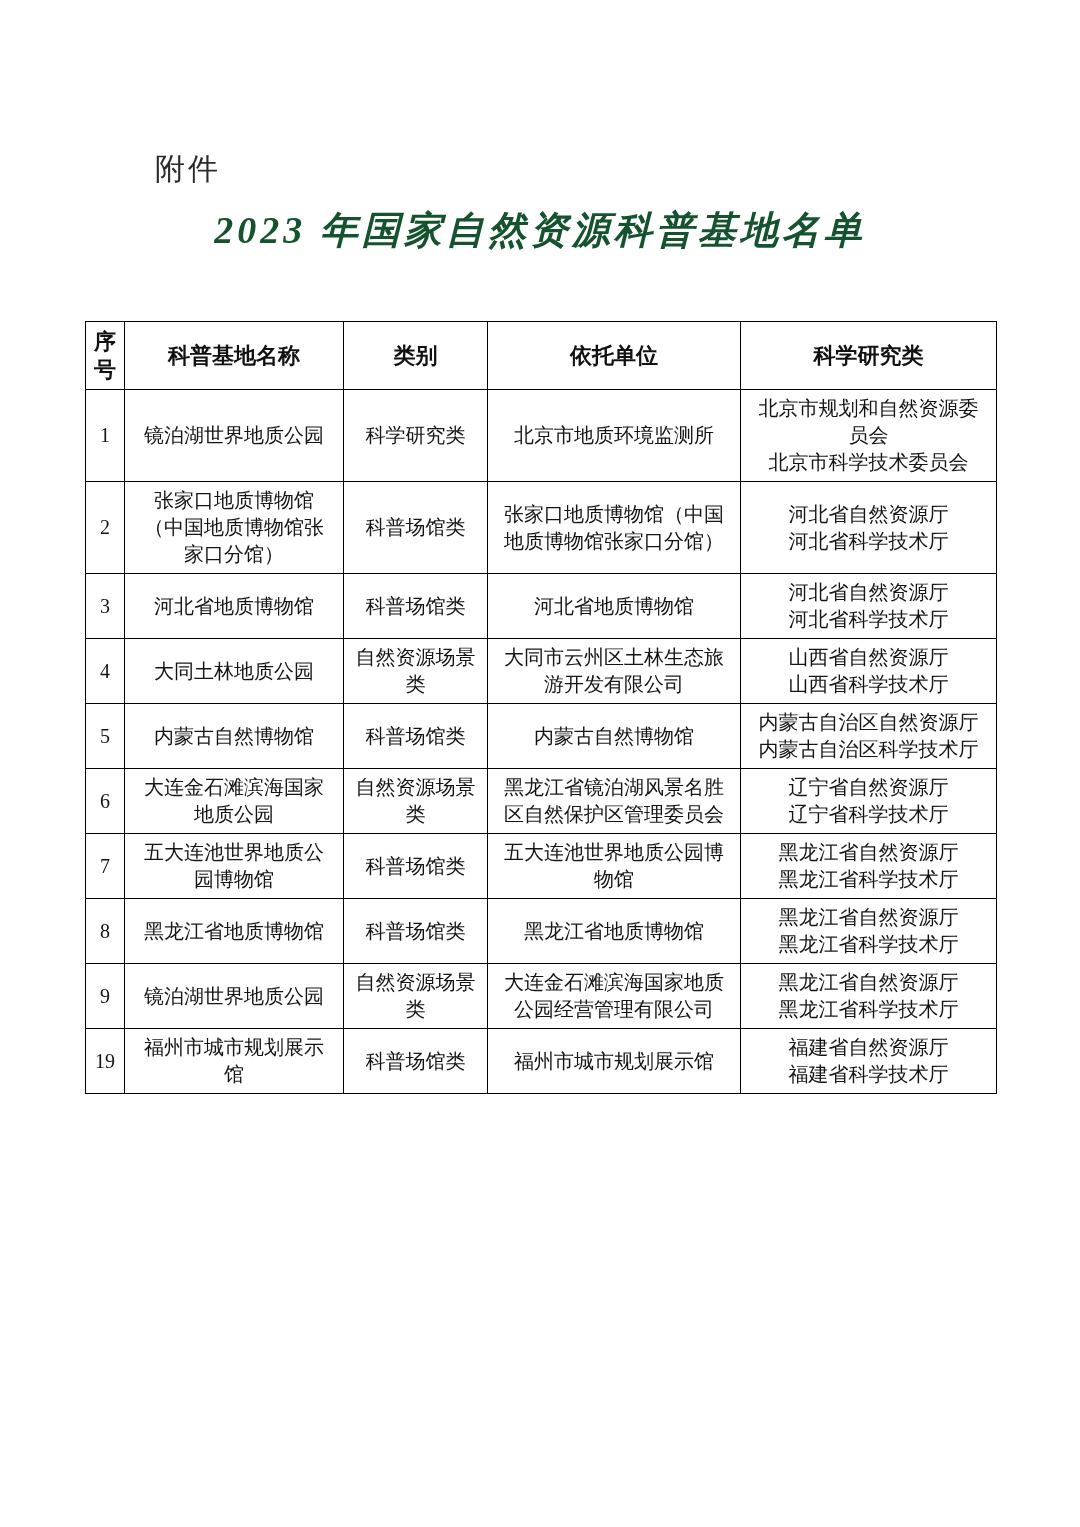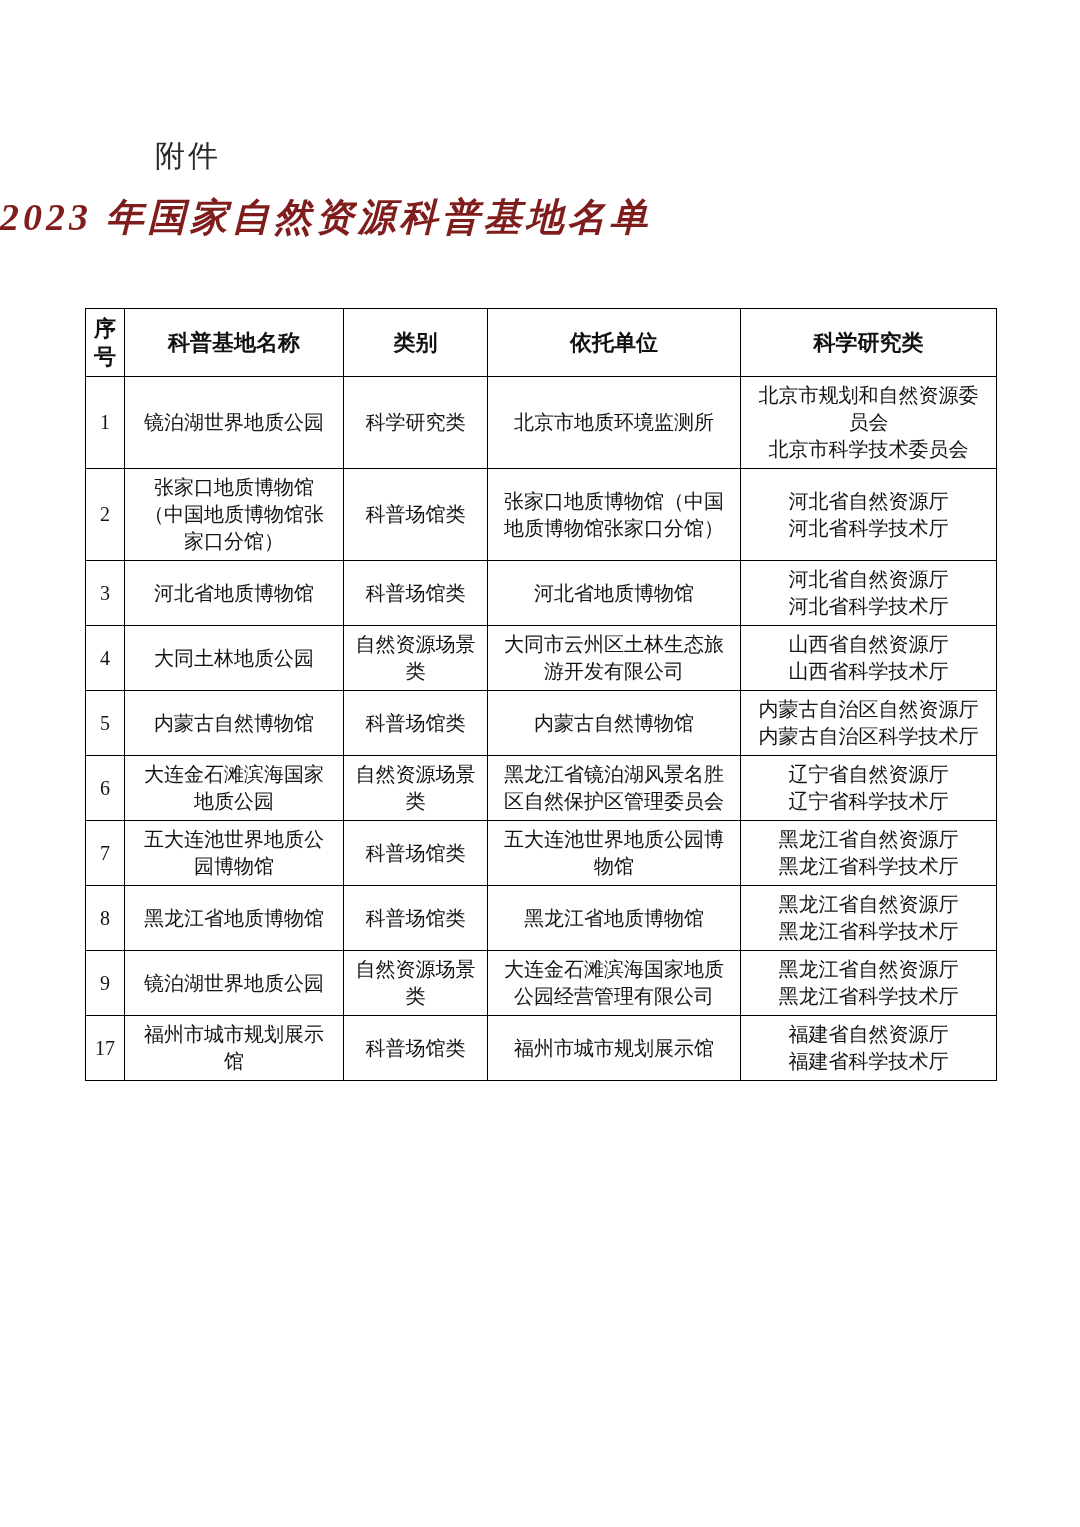--- a/index.html
+++ b/index.html
@@ -8,40 +8,42 @@
     background: #ffffff;
   }
   .page {
     position: relative;
     width: 1080px;
     height: 1138px;
     background: #ffffff;
     overflow: hidden;
     font-family: "Liberation Serif", "DejaVu Serif", serif;
     color: #1a1a1a;
+    margin-top: 13px;
   }
   .attachment-label {
     position: absolute;
     left: 155px;
     top: 136px;
     font-family: "Liberation Sans", "DejaVu Sans", sans-serif;
     font-size: 30px;
     font-weight: 500;
     color: #2b2b2b;
     letter-spacing: 3px;
   }
   .doc-title {
     position: absolute;
     left: 0;
     top: 192px;
     width: 100%;
+    text-align: center;
     font-family: "Liberation Serif", "DejaVu Serif", serif;
     font-size: 38px;
     font-weight: 600;
-    color: #7f1d1d;
+    color: #14532d;
     letter-spacing: 4px;
     font-style: italic;
   }
   .table-wrap {
     position: absolute;
     left: 85px;
     top: 308px;
     width: 911px;
   }
   table.roster {
@@ -189,21 +191,21 @@
   </tr>
           <tr>
     <td class="c-no">9</td>
     <td class="c-name">镜泊湖世界地质公园</td>
     <td class="c-cat">自然资源场景类</td>
     <td class="c-sup">大连金石滩滨海国家地质公园经营管理有限公司</td>
     <td class="c-rec">黑龙江省自然资源厅
 黑龙江省科学技术厅</td>
   </tr>
           <tr>
-    <td class="c-no">17</td>
+    <td class="c-no">19</td>
     <td class="c-name">福州市城市规划展示馆</td>
     <td class="c-cat">科普场馆类</td>
     <td class="c-sup">福州市城市规划展示馆</td>
     <td class="c-rec">福建省自然资源厅
 福建省科学技术厅</td>
   </tr>
         </tbody>
     </table>
   </div>
 

